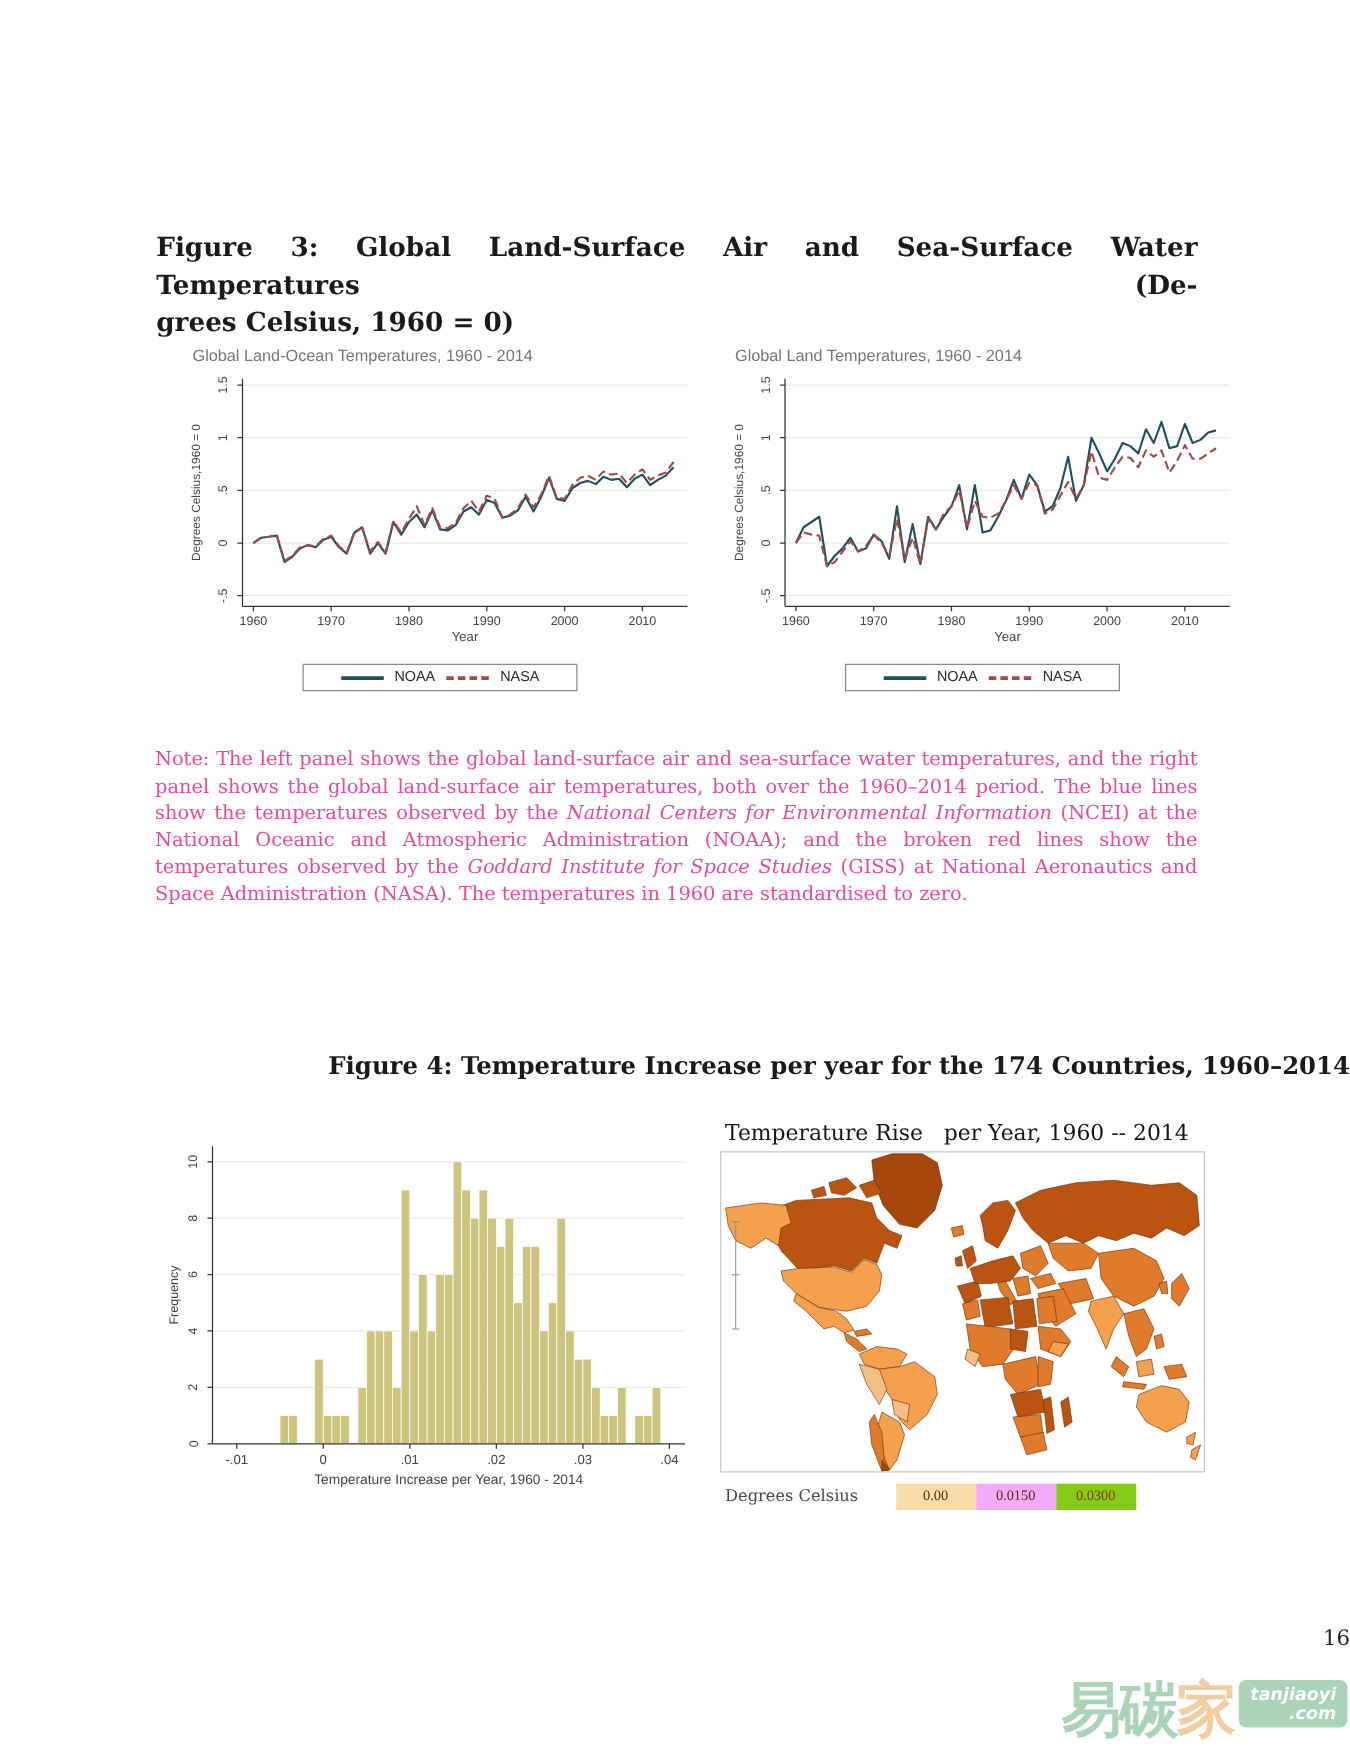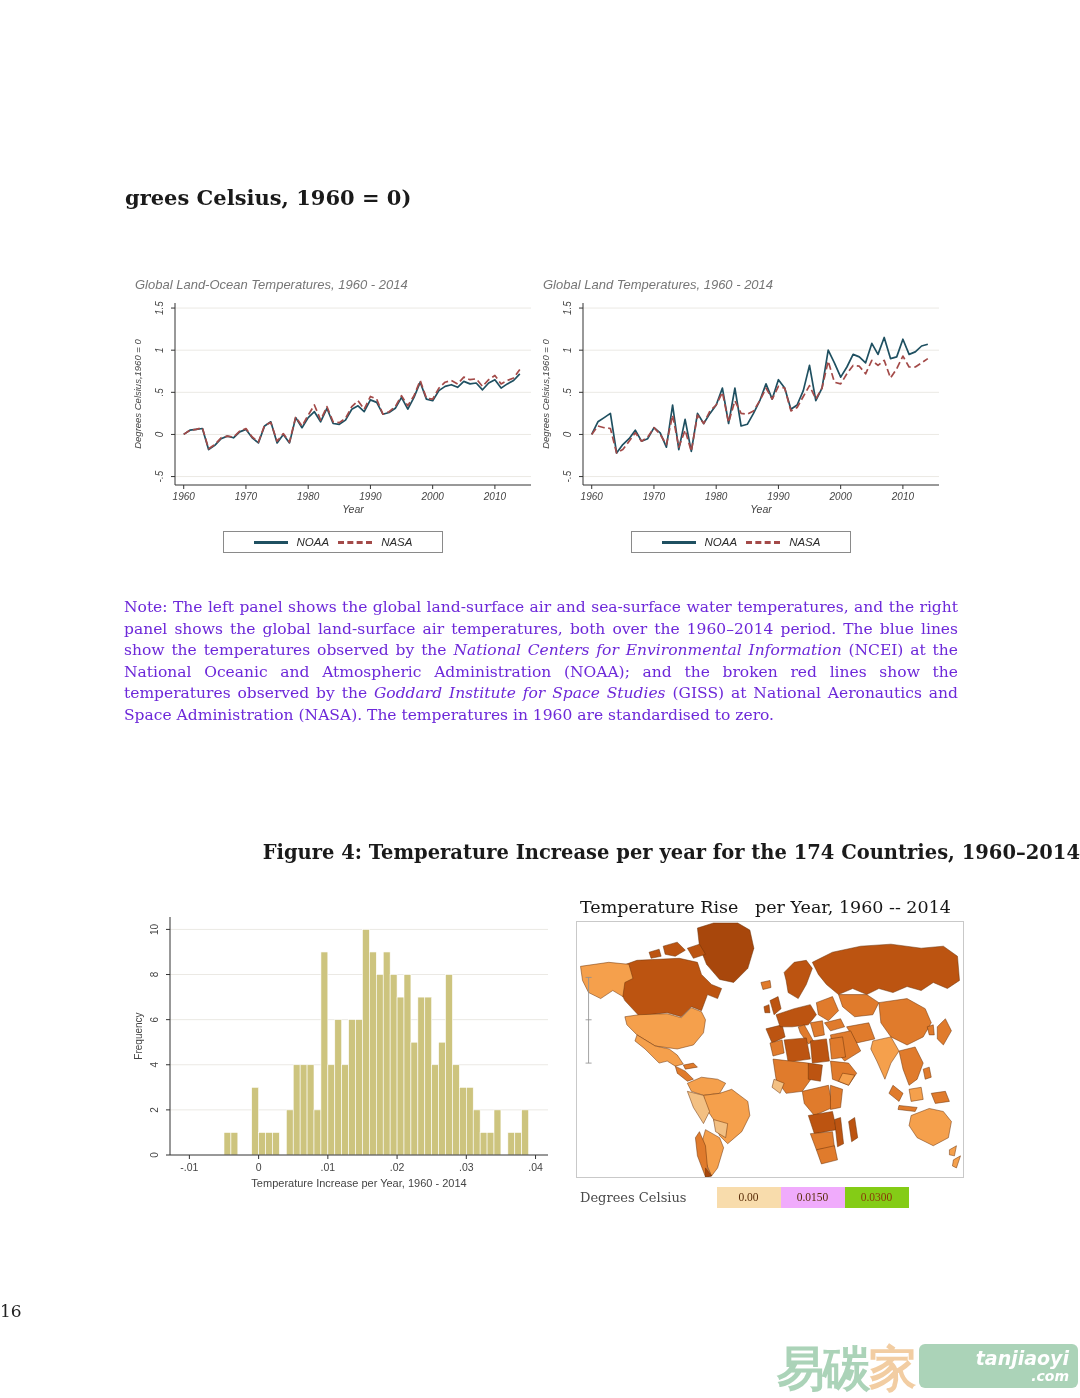--- a/index.html
+++ b/index.html
@@ -7,63 +7,64 @@
     width:1080px;height:1398px;background:#ffffff;position:relative;
     font-family:"DejaVu Serif",serif;color:#1a1a1a;overflow:hidden;
   }
   .abs{position:absolute;}
 
   
   .fig3-heading{top:183px;left:125px;width:833px;font-weight:bold;font-size:21px;line-height:1.42;}
   .fig3-heading .jline{display:block;text-align:justify;text-align-last:justify;}
 
   
-  .charts-row{top:277px;left:116px;width:842px;display:flex;justify-content:center;font-style:italic;}
+  .charts-row{top:277px;left:148px;width:842px;display:flex;justify-content:space-between;}
   .panel{width:408px;}
   .panel-title{font-family:"Liberation Sans",sans-serif;font-size:13px;color:#767676;margin:0 0 1px 6px;white-space:pre;}
   svg text{font-family:"Liberation Sans",sans-serif;}
   .legend{margin:6px auto 0 auto;width:max-content;border:1px solid #8a8a8a;
     padding:4px 30px;display:flex;align-items:center;gap:9px;
     font-family:"Liberation Sans",sans-serif;font-size:11.5px;color:#2b2b2b;}
   .lsample{display:inline-block;width:34px;height:0;}
 
   
-  .fig3-note{top:597px;left:124px;width:834px;font-size:15.5px;line-height:1.39;text-align:justify;color:#6d28d9;}
+  .fig3-note{top:597px;left:124px;width:834px;font-size:15.5px;line-height:1.39;text-align:justify;color:#ec4899;}
 
   
   .fig4-heading{top:841px;left:0;width:100%;text-align:right;font-weight:bold;font-size:19.5px;}
   .fig4-row{top:893px;left:130px;width:838px;display:flex;justify-content:space-between;}
   .hist-wrap{width:428px;padding-top:10px;}
   .map-wrap{width:392px;}
   .map-title{font-size:17.5px;color:#161616;margin:4px 0 4px 4px;white-space:pre;}
   .map-frame{border:1px solid #c9c9c9;background:#ffffff;display:block;}
   .map-legend{margin-top:9px;display:flex;align-items:center;gap:30px;margin-left:4px;}
   .map-legend-label{font-size:13px;color:#4a4a4a;}
   .map-swatches{display:flex;}
   .map-swatch{display:inline-block;width:64px;height:21px;line-height:21px;text-align:center;
     font-size:11.5px;color:#5a2d08;font-family:Liberation Serif, serif;}
   .map-swatch:last-child{color:#8a3a08;}
 
   
-  .page-number{top:1301px;left:0;width:100%;text-align:left;font-size:17px;color:#222;}
+  .page-number{top:1301px;left:0;width:100%;text-align:right;font-size:17px;color:#222;}
 
   
   .watermark{position:absolute;right:2px;bottom:6px;display:flex;align-items:flex-start;gap:4px;}
   .wm-chars{font-family:"DejaVu Sans",sans-serif;font-weight:bold;font-size:48px;line-height:1;
     color:#abd3b8;letter-spacing:-2px;}
   .wm-char-orange{color:#f2cda2;}
   .wm-badge{background:#abd3b8;border-radius:6px;color:#ffffff;padding:5px 9px 4px 9px;text-align:right;
     font-family:"DejaVu Sans",sans-serif;font-style:italic;font-weight:bold;}
-  .wm-badge .l1{display:block;font-size:19px;line-height:1.05;margin-left:48px;}
+  .wm-badge .l1{display:block;font-size:14px;line-height:1.05;}
   .wm-badge .l2{display:block;font-size:14px;line-height:1.05;}
 </style>
 </head>
 <body>
 
 <div class="abs fig3-heading">
+  <span class="jline">Figure 3: Global Land-Surface Air and Sea-Surface Water Temperatures (De-</span>
   <span>grees Celsius, 1960 = 0)</span>
 </div>
 
 <div class="abs charts-row">
   <div class="panel">
     <div class="panel-title">Global Land-Ocean Temperatures, 1960 - 2014</div>
     <svg id="chart-left" width="408" height="228">
         <line x1="46" x2="402" y1="183.57407407407408" y2="183.57407407407408" stroke="#ebe9e4" stroke-width="1"></line>
         <line x1="46" x2="402" y1="141.44444444444443" y2="141.44444444444443" stroke="#ebe9e4" stroke-width="1"></line>
         <line x1="46" x2="402" y1="99.31481481481482" y2="99.31481481481482" stroke="#ebe9e4" stroke-width="1"></line>

